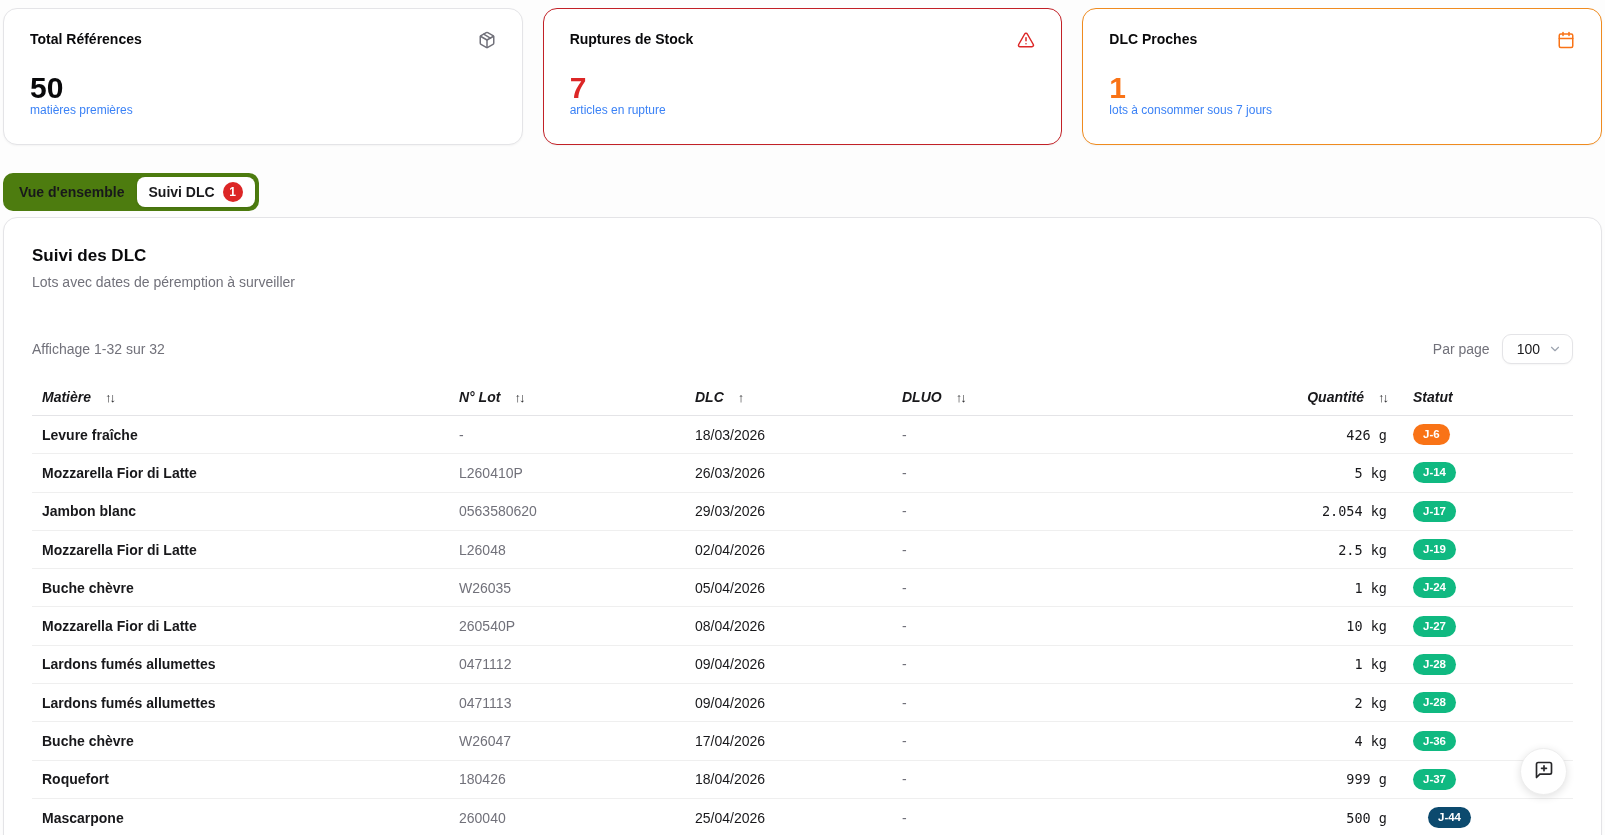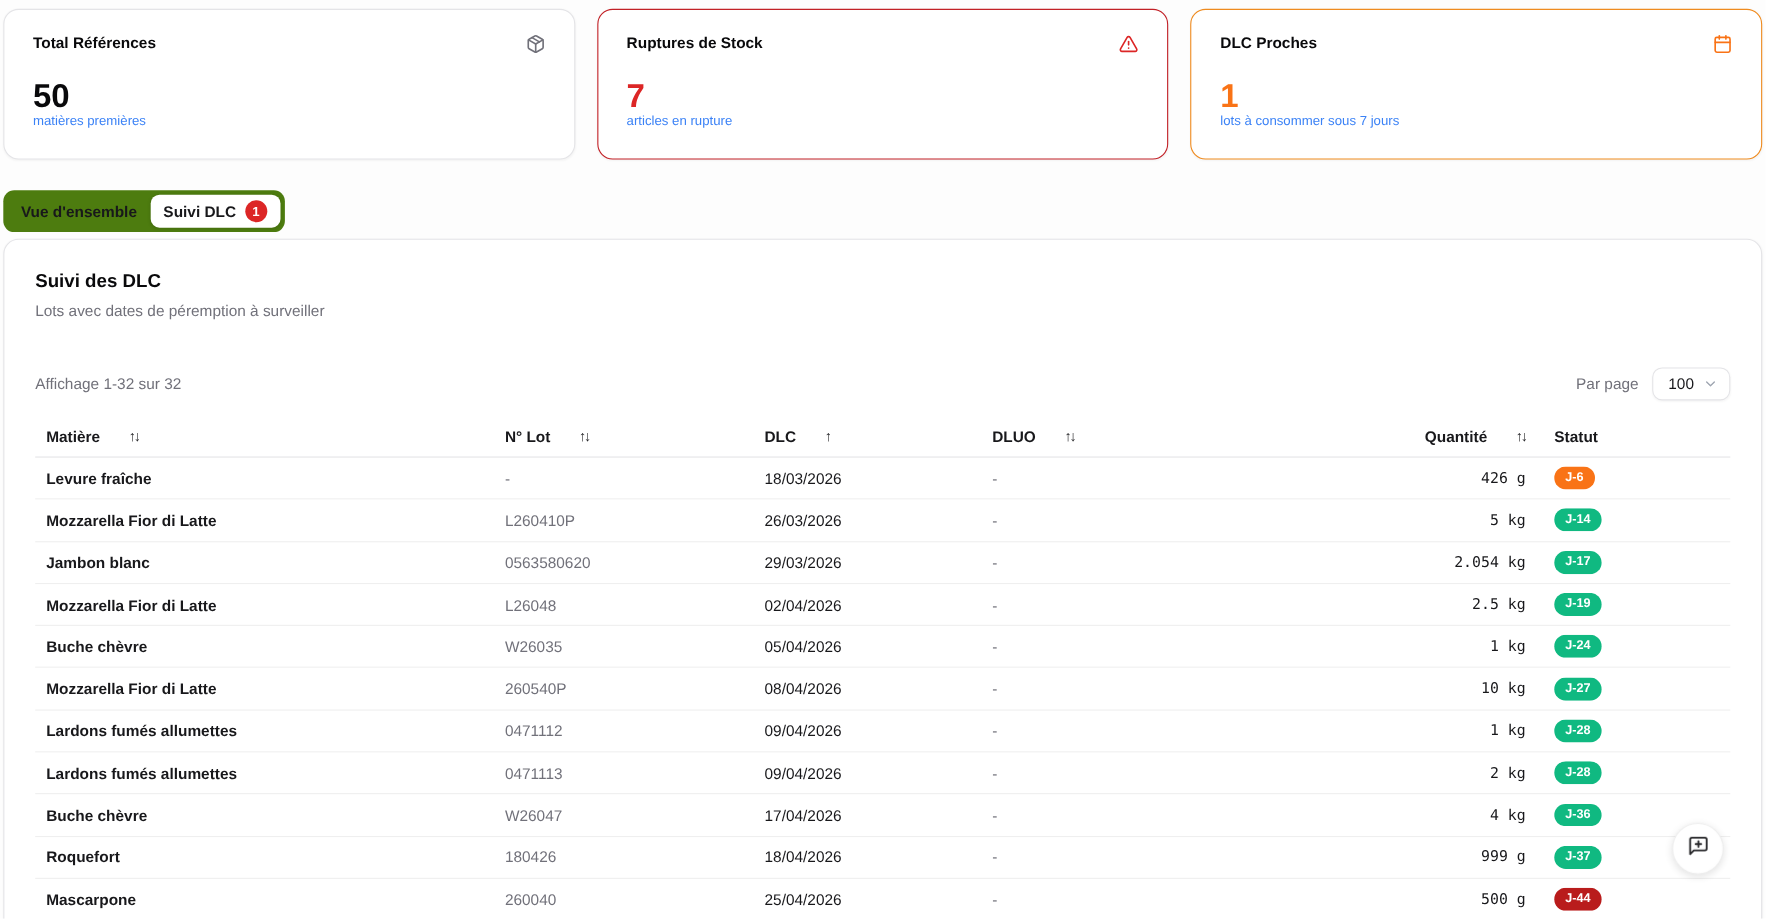--- a/index.html
+++ b/index.html
@@ -87,22 +87,23 @@
 
   
   .grid-row {
     display: grid;
     grid-template-columns: 417px 236px 207px 275px minmax(0,1fr) 170px;
     align-items: center;
   }
   .thead { margin-top: 14px; border-bottom: 1px solid #e4e4e7; height: 38px; }
   .th {
     font-size: 14px; font-weight: 700; color: #18181b;
-    padding: 0 10px; display: flex; align-items: center; gap: 26px;
+    padding: 0 10px; display: flex; align-items: flex-end; gap: 14px;
     cursor: pointer;
+    font-style: italic;
   }
   .th.right { justify-content: flex-end; padding-right: 16px; }
   .sort-glyph { font-size: 13px; letter-spacing: -2px; color: #27272a; font-weight: 400; }
   .tr { height: 38.3px; border-bottom: 1px solid #efefef; }
   .td { font-size: 14px; padding: 0 10px; white-space: nowrap; overflow: hidden; }
   .td-matiere { font-weight: 700; color: #18181b; }
   .td-lot { color: #71717a; }
   .td-dlc { color: #18181b; }
   .td-dluo { color: #71717a; }
   .td-qty {
@@ -354,21 +355,21 @@
     </div>
   </div>
 
   <div class="grid-row tr">
     <div class="td td-matiere">Mascarpone</div>
     <div class="td td-lot">260040</div>
     <div class="td td-dlc">25/04/2026</div>
     <div class="td td-dluo">-</div>
     <div class="td td-qty">500 g</div>
     <div class="td td-statut">
-      <span class="badge" style="background: #b91c1c;">J-44</span>
+      <span class="badge" style="background: #0c4a6e; margin-left: 15px;">J-44</span>
     </div>
   </div>
 </div>
 </div>
 
 
 
 
 
 <div class="fab">

